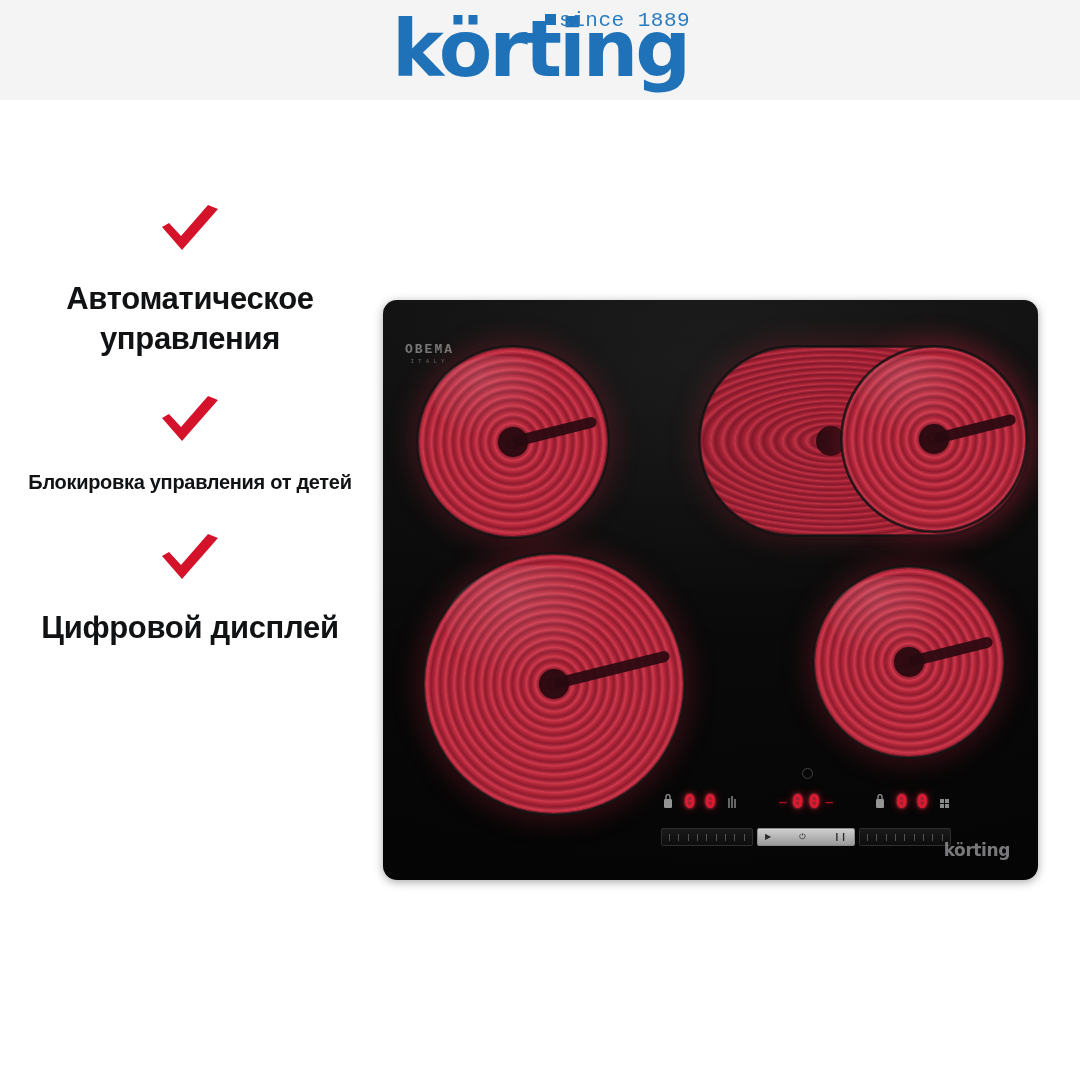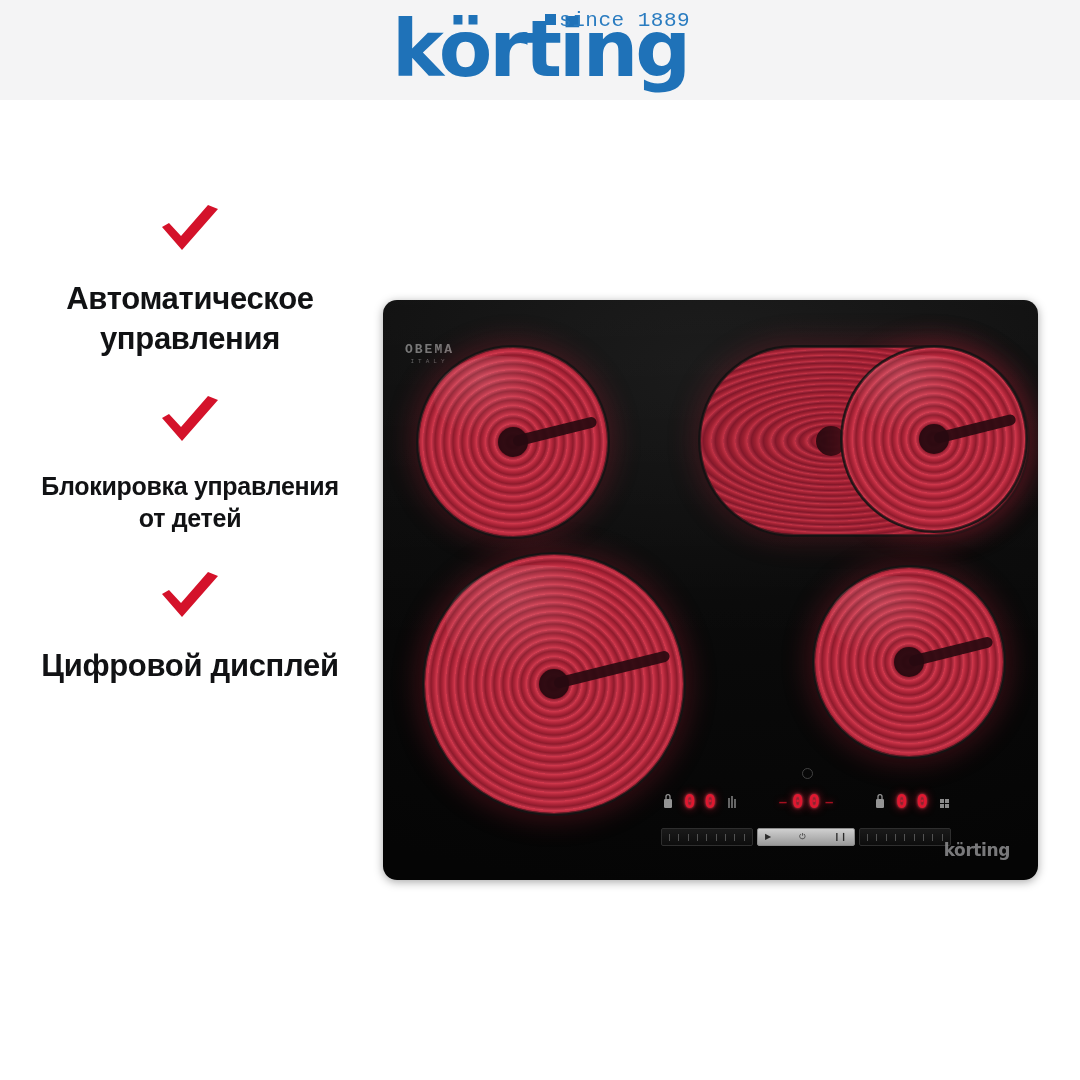--- a/index.html
+++ b/index.html
@@ -83,21 +83,21 @@
   }
   .feature-label {
     font-family: "Liberation Sans", sans-serif;
     font-size: 31px;
     font-weight: bold;
     color: #111214;
     line-height: 1.28;
     letter-spacing: -0.3px;
     padding: 0 28px;
   }
-  .feature-2 .feature-label { font-size: 25px; }
+  .feature-2 .feature-label { font-size: 20px; }
   .feature-3 .feature-label { font-size: 31px; padding: 0 18px; }
 
   
   .hob {
     position: absolute;
     left: 383px;
     top: 300px;
     width: 655px;
     height: 580px;
     background:

